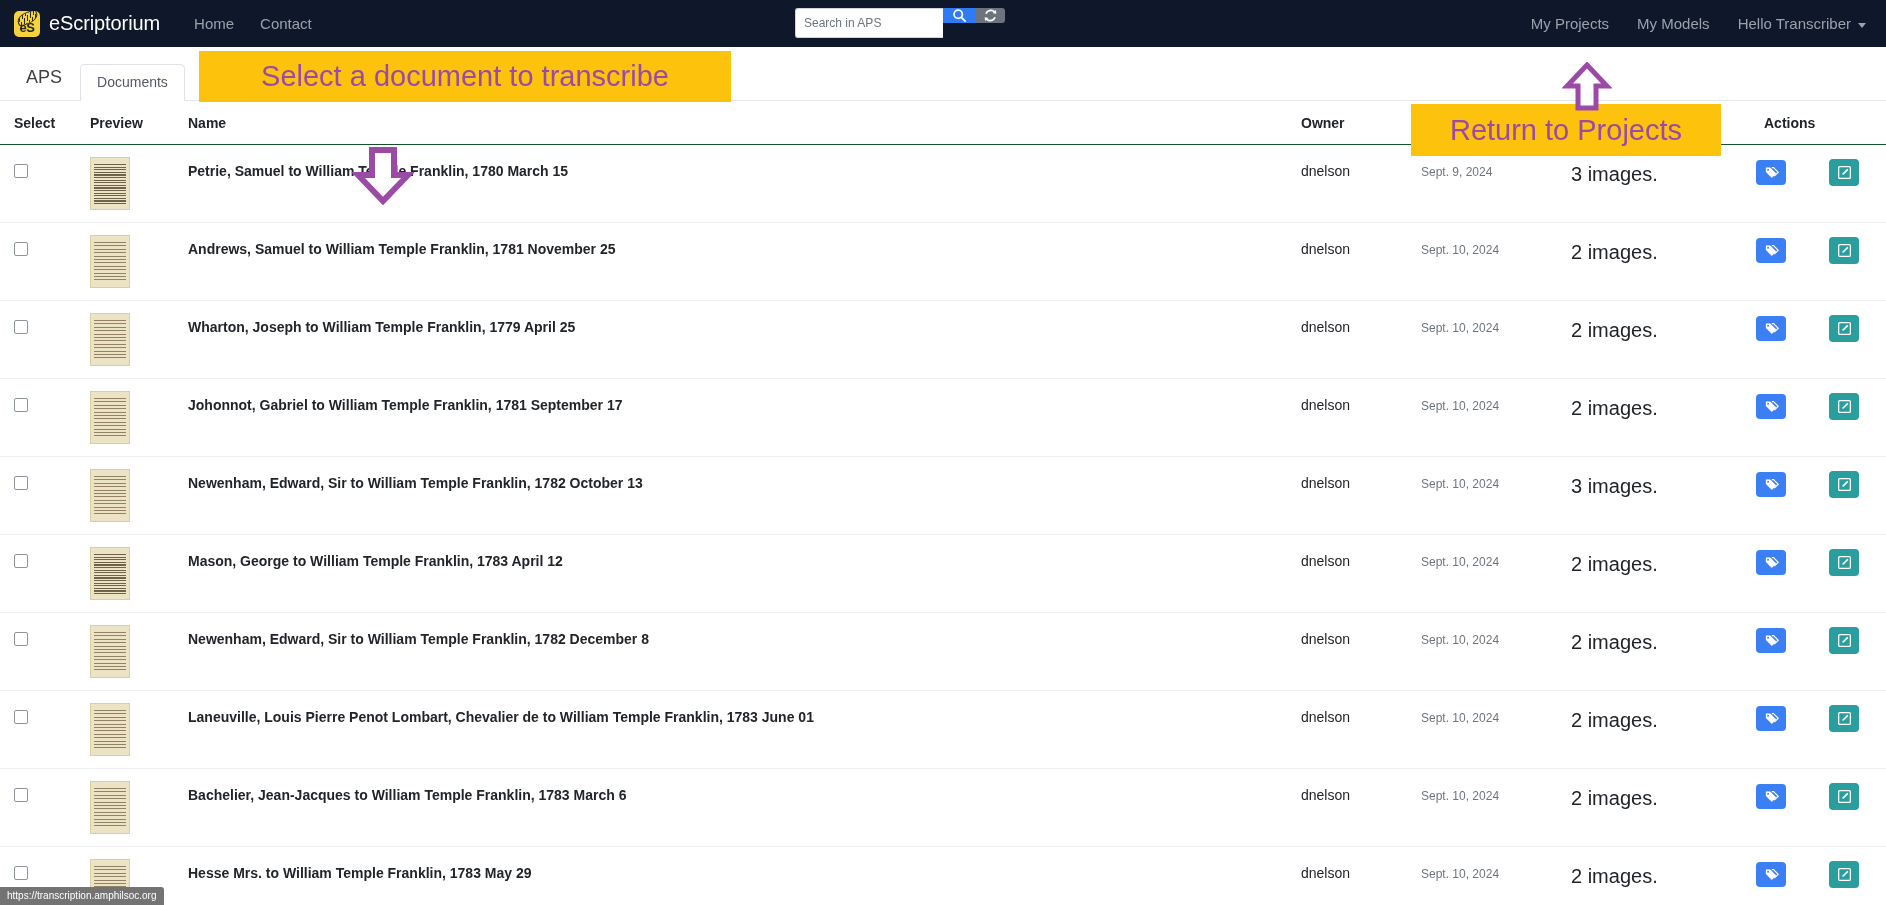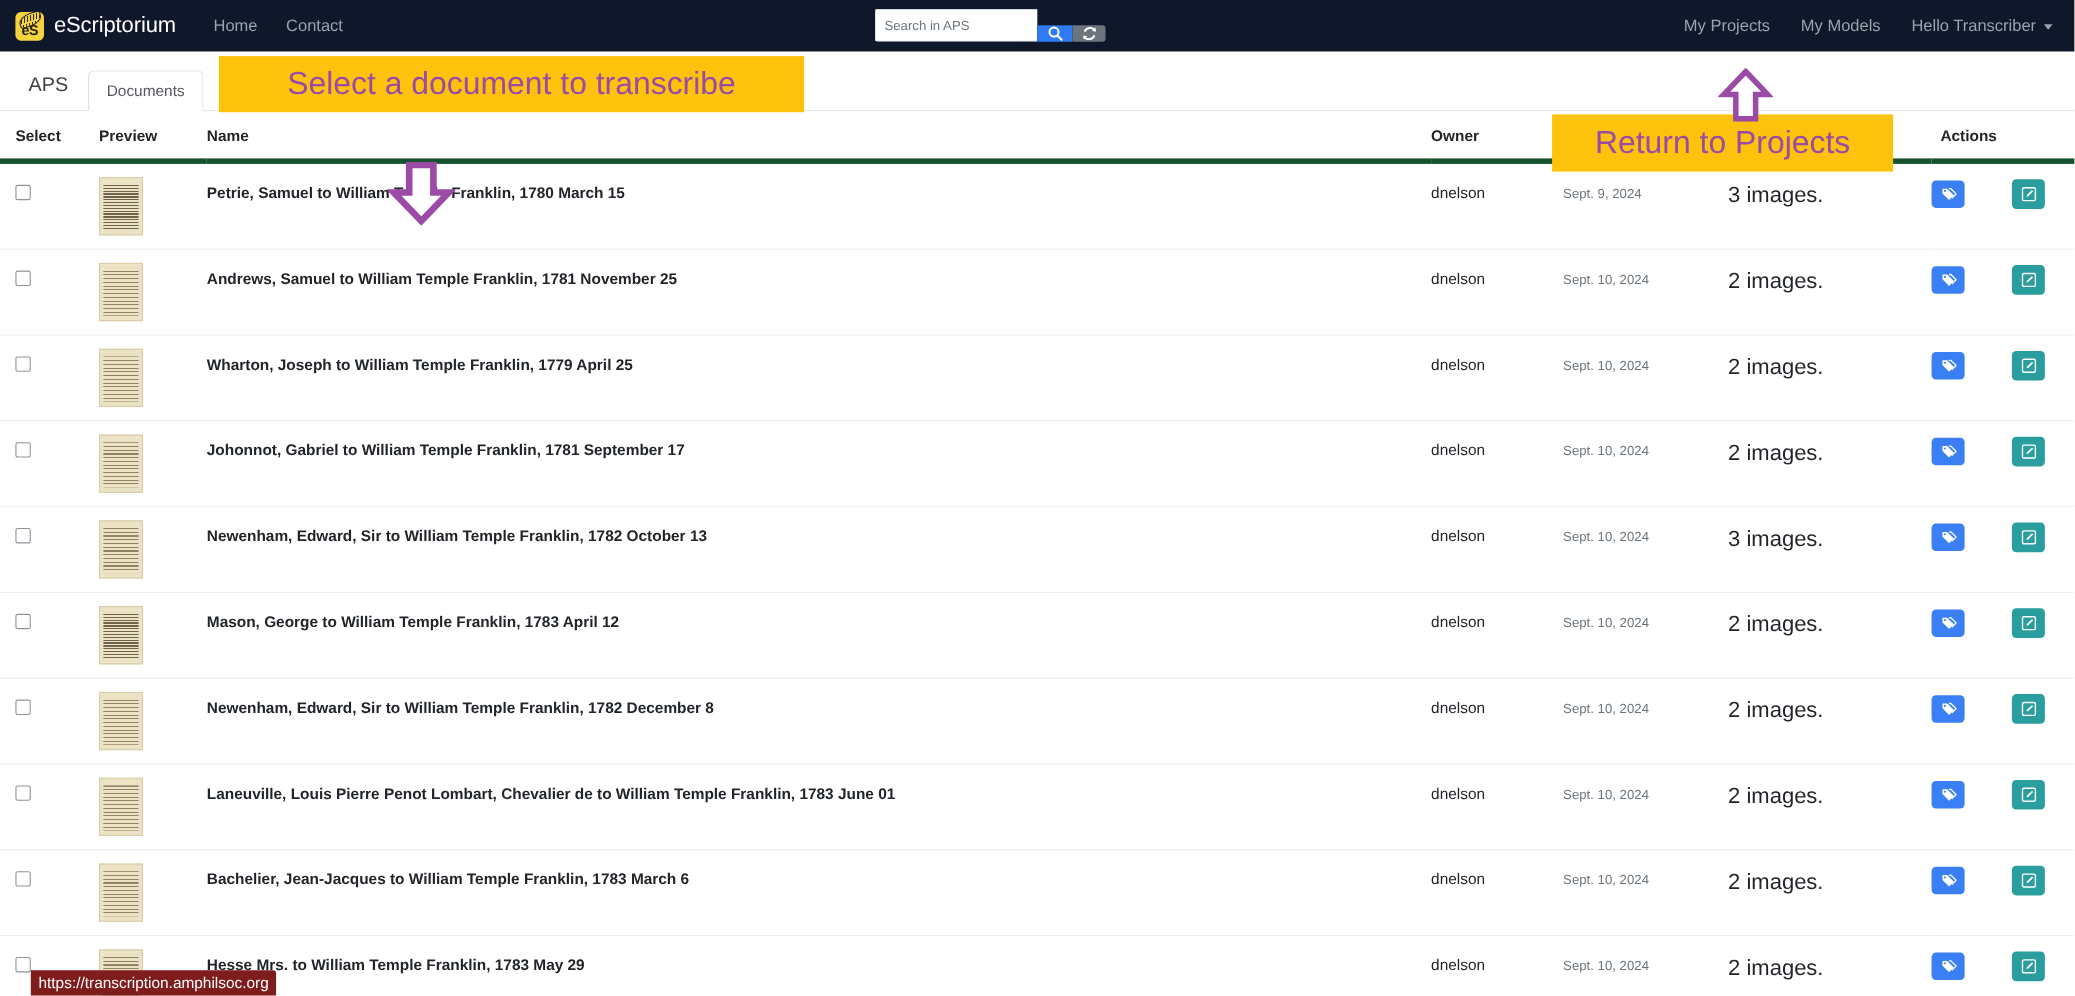--- a/index.html
+++ b/index.html
@@ -46,21 +46,21 @@
   }
   .brand-name {
     color: #ffffff; font-size: 20px; letter-spacing: -0.1px;
   }
   .nav-link {
     color: #9aa2ab; font-size: 15px; text-decoration: none;
     margin-right: 26px;
   }
   .nav-center {
     position: absolute; left: 795px; top: 8px;
-    display: flex; align-items: flex-end; height: 30px;
+    display: flex; align-items: flex-start; height: 30px;
   }
   .search-input {
     width: 148px; height: 30px;
     border: 1px solid #ced4da; border-right: none;
     border-radius: 3px 0 0 3px;
     font-size: 12px; color: #495057;
     padding: 0 8px; outline: none;
     background: #fff;
     font-family: "Liberation Sans", sans-serif;
   }
@@ -132,21 +132,21 @@
     display: flex; align-items: center; justify-content: center;
   }
 
   
   .table-wrap { position: relative; }
   table { width: 100%; border-collapse: collapse; }
   thead th {
     font-size: 14px; color: #212529; font-weight: bold;
     text-align: left;
     padding: 14px 0 13px;
-    border-bottom: 5px solid #14532d;
+    border-bottom: 1px solid #14532d;
   }
   .c-select { width: 90px; padding-left: 14px !important; }
   .c-preview { width: 98px; }
   .c-name { width: auto; }
   .c-owner { width: 120px; }
   .c-updated { width: 150px; }
   .c-images { width: 185px; }
   .c-actions { width: 130px; padding-left: 8px !important; }
 
   tbody td {
@@ -218,25 +218,24 @@
   #anno-select { left: 199px; top: 51px; width: 532px; height: 51px; }
   #anno-return { left: 1411px; top: 104px; width: 310px; height: 52px; }
 
   .anno-arrow { position: absolute; z-index: 45; }
   #arrow-down { left: 352px; top: 147px; }
   #arrow-up   { left: 1562px; top: 62px; }
 
   
   .status-bar {
     position: absolute; left: 0; bottom: 0; z-index: 60;
-    background: #7f1d1d; color: #ffffff;
-    font-size: 14px; padding: 3px 7px 4px;
+    background: #737373; color: #ffffff;
+    font-size: 10px; padding: 3px 7px 4px;
     border-top-right-radius: 3px;
     font-family: "Liberation Sans", sans-serif;
-    margin-left: 28px;
   }
 </style>
 </head>
 <body>
 
 <div class="navbar">
 
   <div class="brand">
     <span class="brand-logo">
       <span class="quill"></span>

